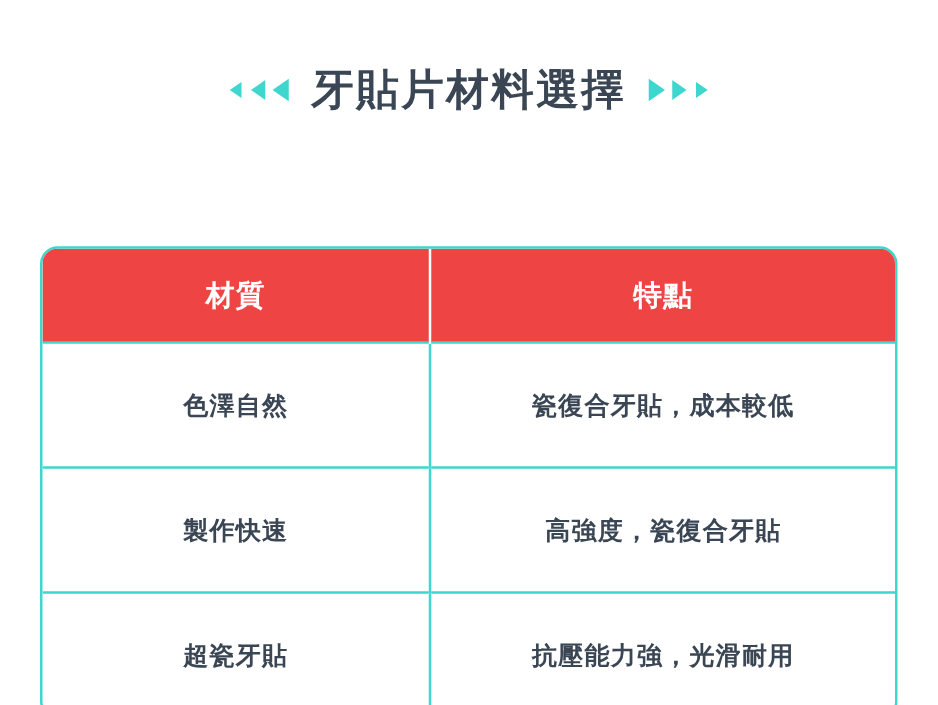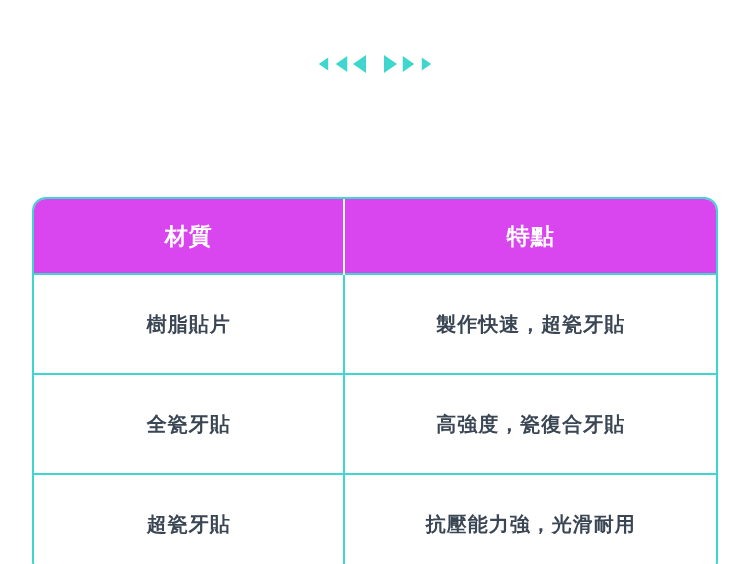--- a/index.html
+++ b/index.html
@@ -77,21 +77,21 @@
     table-layout: fixed;
   }
   table.mat th,
   table.mat td {
     text-align: center;
     vertical-align: middle;
     font-weight: bold;
     color: #3b4654;
   }
   table.mat thead th {
-    background: #d946ef;
+    background: #ef4444;
     color: #ffffff;
     font-size: 23px;
     height: 72px;
     letter-spacing: 1px;
   }
   table.mat thead th.col-left {
     border-right: 2px solid #ffffff;
   }
   table.mat tbody td {
     font-size: 20px;
@@ -109,20 +109,21 @@
 <body>
 
 <div class="page">
 
   <div class="title-row">
     <span class="arrows">
       <span class="tri tri-left s3"></span>
       <span class="tri tri-left s2"></span>
       <span class="tri tri-left s1"></span>
     </span>
+    <span class="title-text">牙貼片材料選擇</span>
     <span class="arrows">
       <span class="tri tri-right s1"></span>
       <span class="tri tri-right s2"></span>
       <span class="tri tri-right s3"></span>
     </span>
   </div>
 
   <div class="table-wrap">
     <table class="mat">
       <colgroup>
@@ -130,25 +131,25 @@
           <col class="c2">
         </colgroup>
       <thead>
         <tr>
           <th class="col-left">材質</th>
           <th>特點</th>
         </tr>
       </thead>
       <tbody>
         <tr>
-          <td class="col-left">樹脂貼片</td>
-          <td>製作快速，超瓷牙貼</td>
+          <td class="col-left">色澤自然</td>
+          <td>瓷復合牙貼，成本較低</td>
         </tr>
         <tr>
-          <td class="col-left">全瓷牙貼</td>
+          <td class="col-left">製作快速</td>
           <td>高強度，瓷復合牙貼</td>
         </tr>
         <tr>
           <td class="col-left">超瓷牙貼</td>
           <td>抗壓能力強，光滑耐用</td>
         </tr>
       </tbody>
     </table>
   </div>
 

